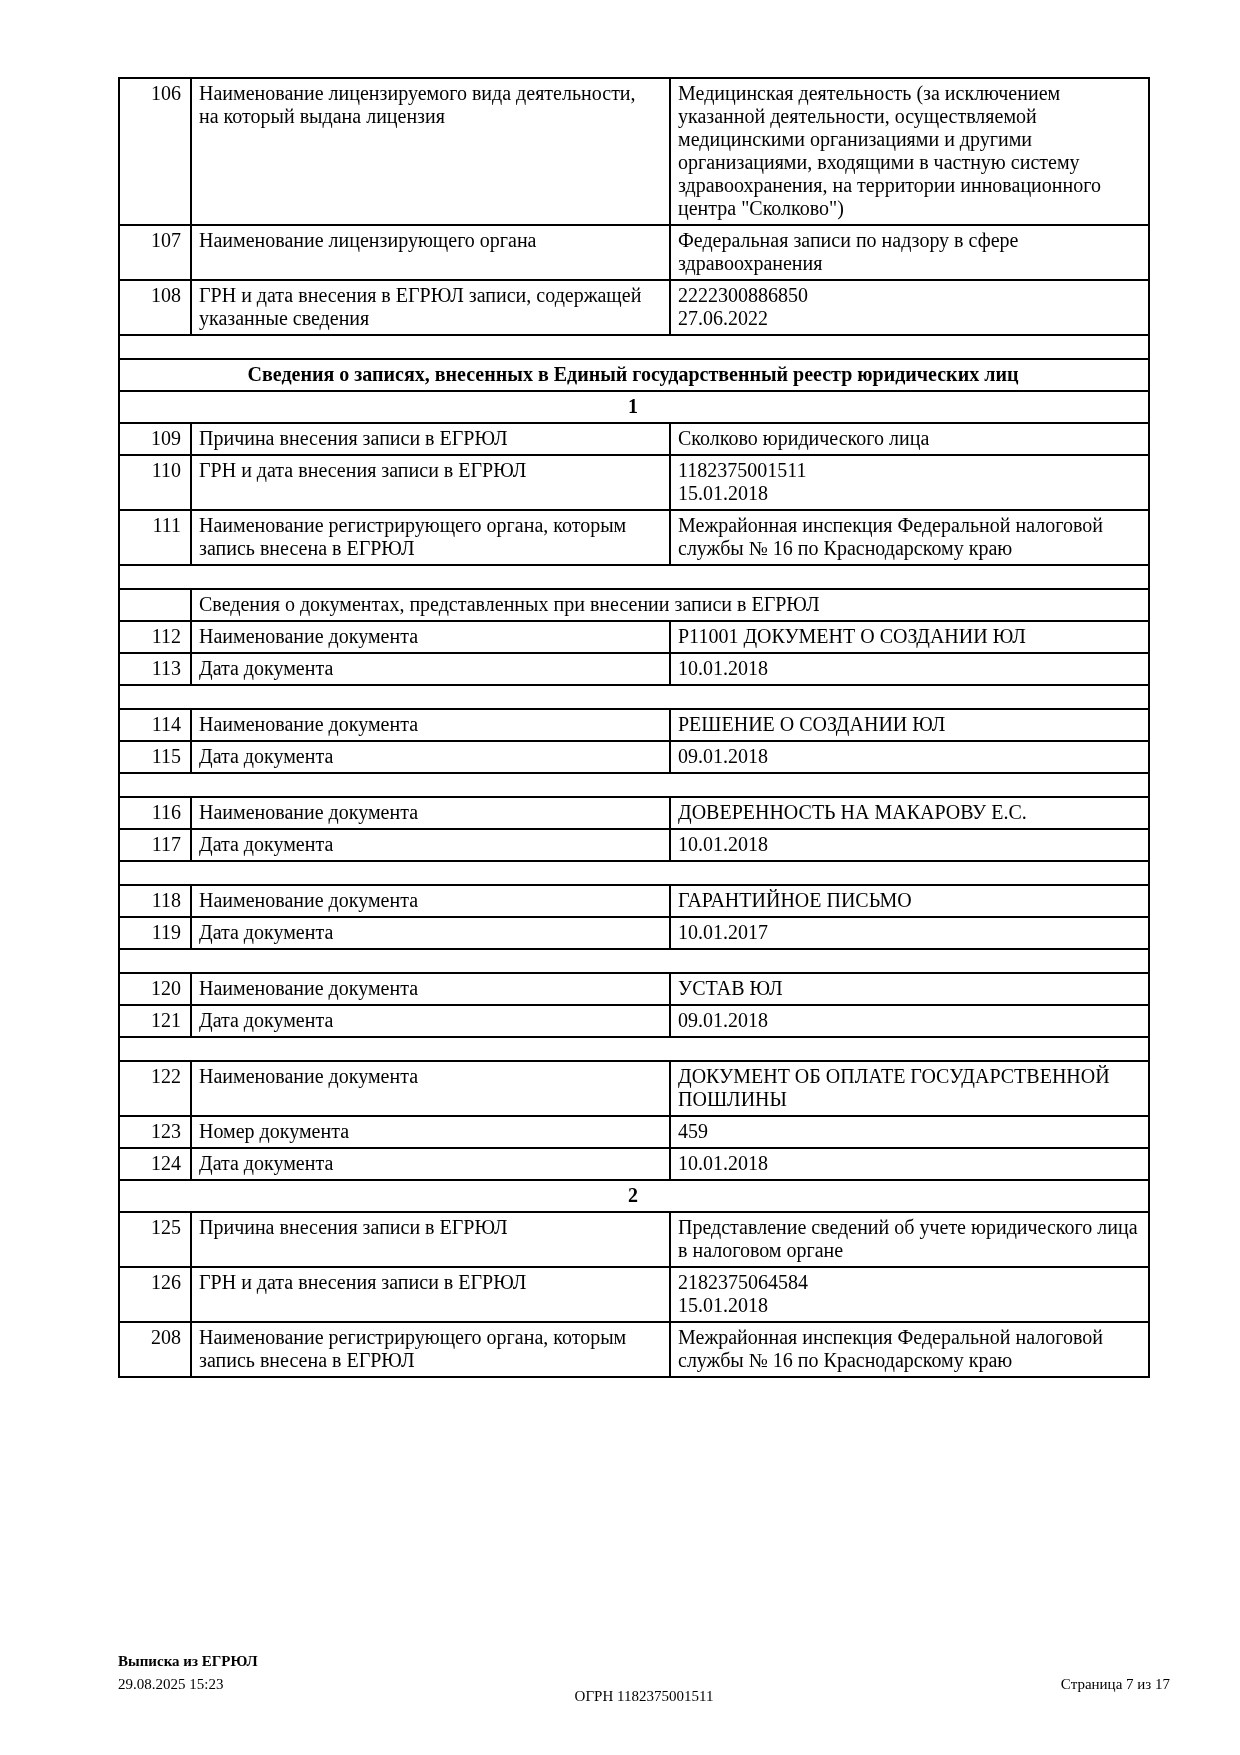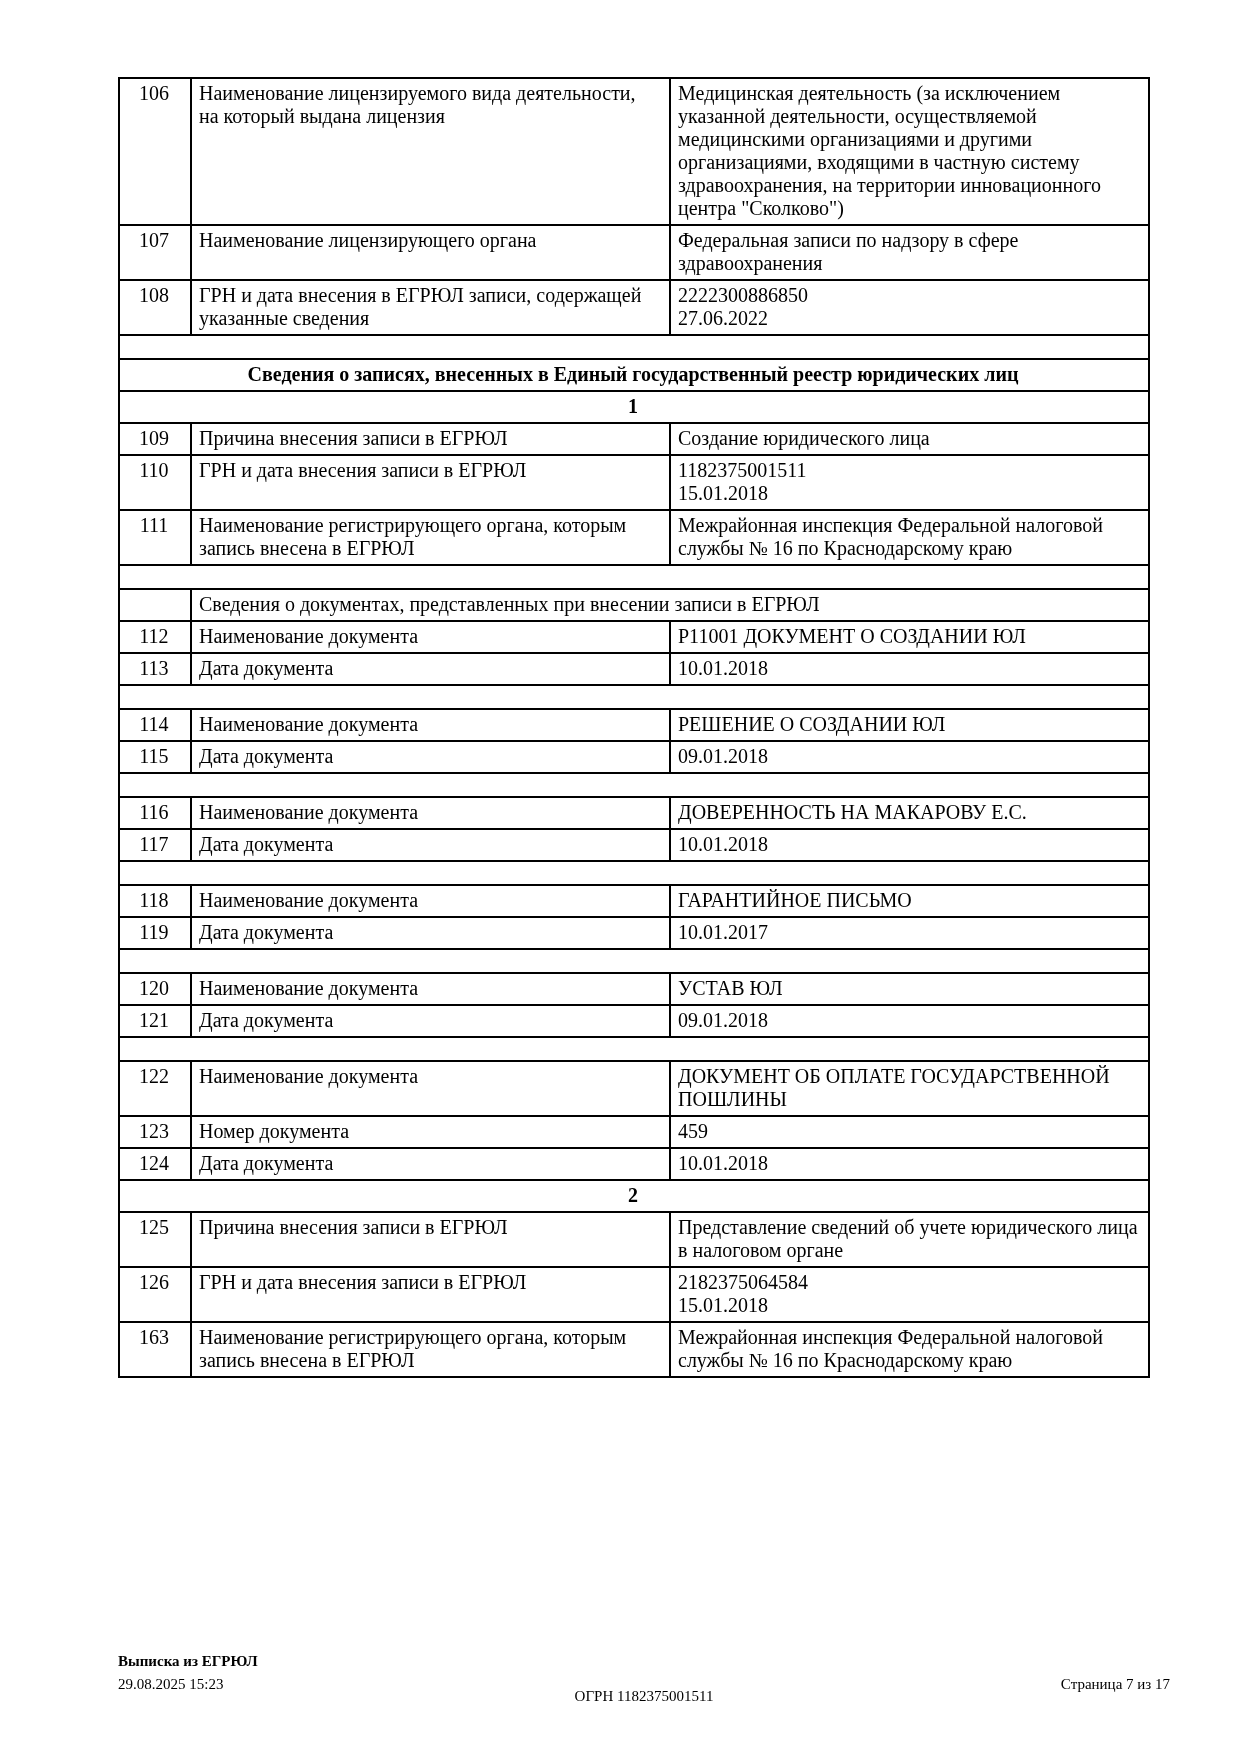--- a/index.html
+++ b/index.html
@@ -24,21 +24,21 @@
   }
   table.egrul td {
     border: 2px solid #000000;
     vertical-align: top;
     font-size: 20px;
     line-height: 23px;
     padding: 3px 9px 4px 7px;
     overflow: hidden;
   }
   td.cell-num {
-    text-align: center;
+    text-align: right;
     padding-left: 2px;
     padding-right: 2px;
   }
   td.cell-label { }
   td.cell-value { white-space: pre-line; }
   tr.row-spacer td { height: 22px; padding: 0; }
   td.cell-header {
     font-weight: bold;
     text-align: center;
     white-space: nowrap;
@@ -118,21 +118,21 @@
     <td colspan="3" class="cell-header">Сведения о записях, внесенных в Единый государственный реестр юридических лиц</td>
   </tr>
 
   <tr>
     <td colspan="3" class="cell-section">1</td>
   </tr>
 
   <tr>
     <td class="cell-num">109</td>
     <td class="cell-label">Причина внесения записи в ЕГРЮЛ</td>
-    <td class="cell-value">Создание юридического лица</td>
+    <td class="cell-value">Сколково юридического лица</td>
   </tr>
 
   <tr>
     <td class="cell-num">110</td>
     <td class="cell-label">ГРН и дата внесения записи в ЕГРЮЛ</td>
     <td class="cell-value">1182375001511
 15.01.2018</td>
   </tr>
 
   <tr>
@@ -259,21 +259,21 @@
   </tr>
 
   <tr>
     <td class="cell-num">126</td>
     <td class="cell-label">ГРН и дата внесения записи в ЕГРЮЛ</td>
     <td class="cell-value">2182375064584
 15.01.2018</td>
   </tr>
 
   <tr>
-    <td class="cell-num">163</td>
+    <td class="cell-num">208</td>
     <td class="cell-label">Наименование регистрирующего органа, которым запись внесена в ЕГРЮЛ</td>
     <td class="cell-value">Межрайонная инспекция Федеральной налоговой службы № 16 по Краснодарскому краю</td>
   </tr>
 </tbody>
 </table>
 
 <div class="footer">
   <div class="footer-doctype">Выписка из ЕГРЮЛ</div>
   <div class="footer-line2">
     <span class="footer-datetime">29.08.2025 15:23</span>

